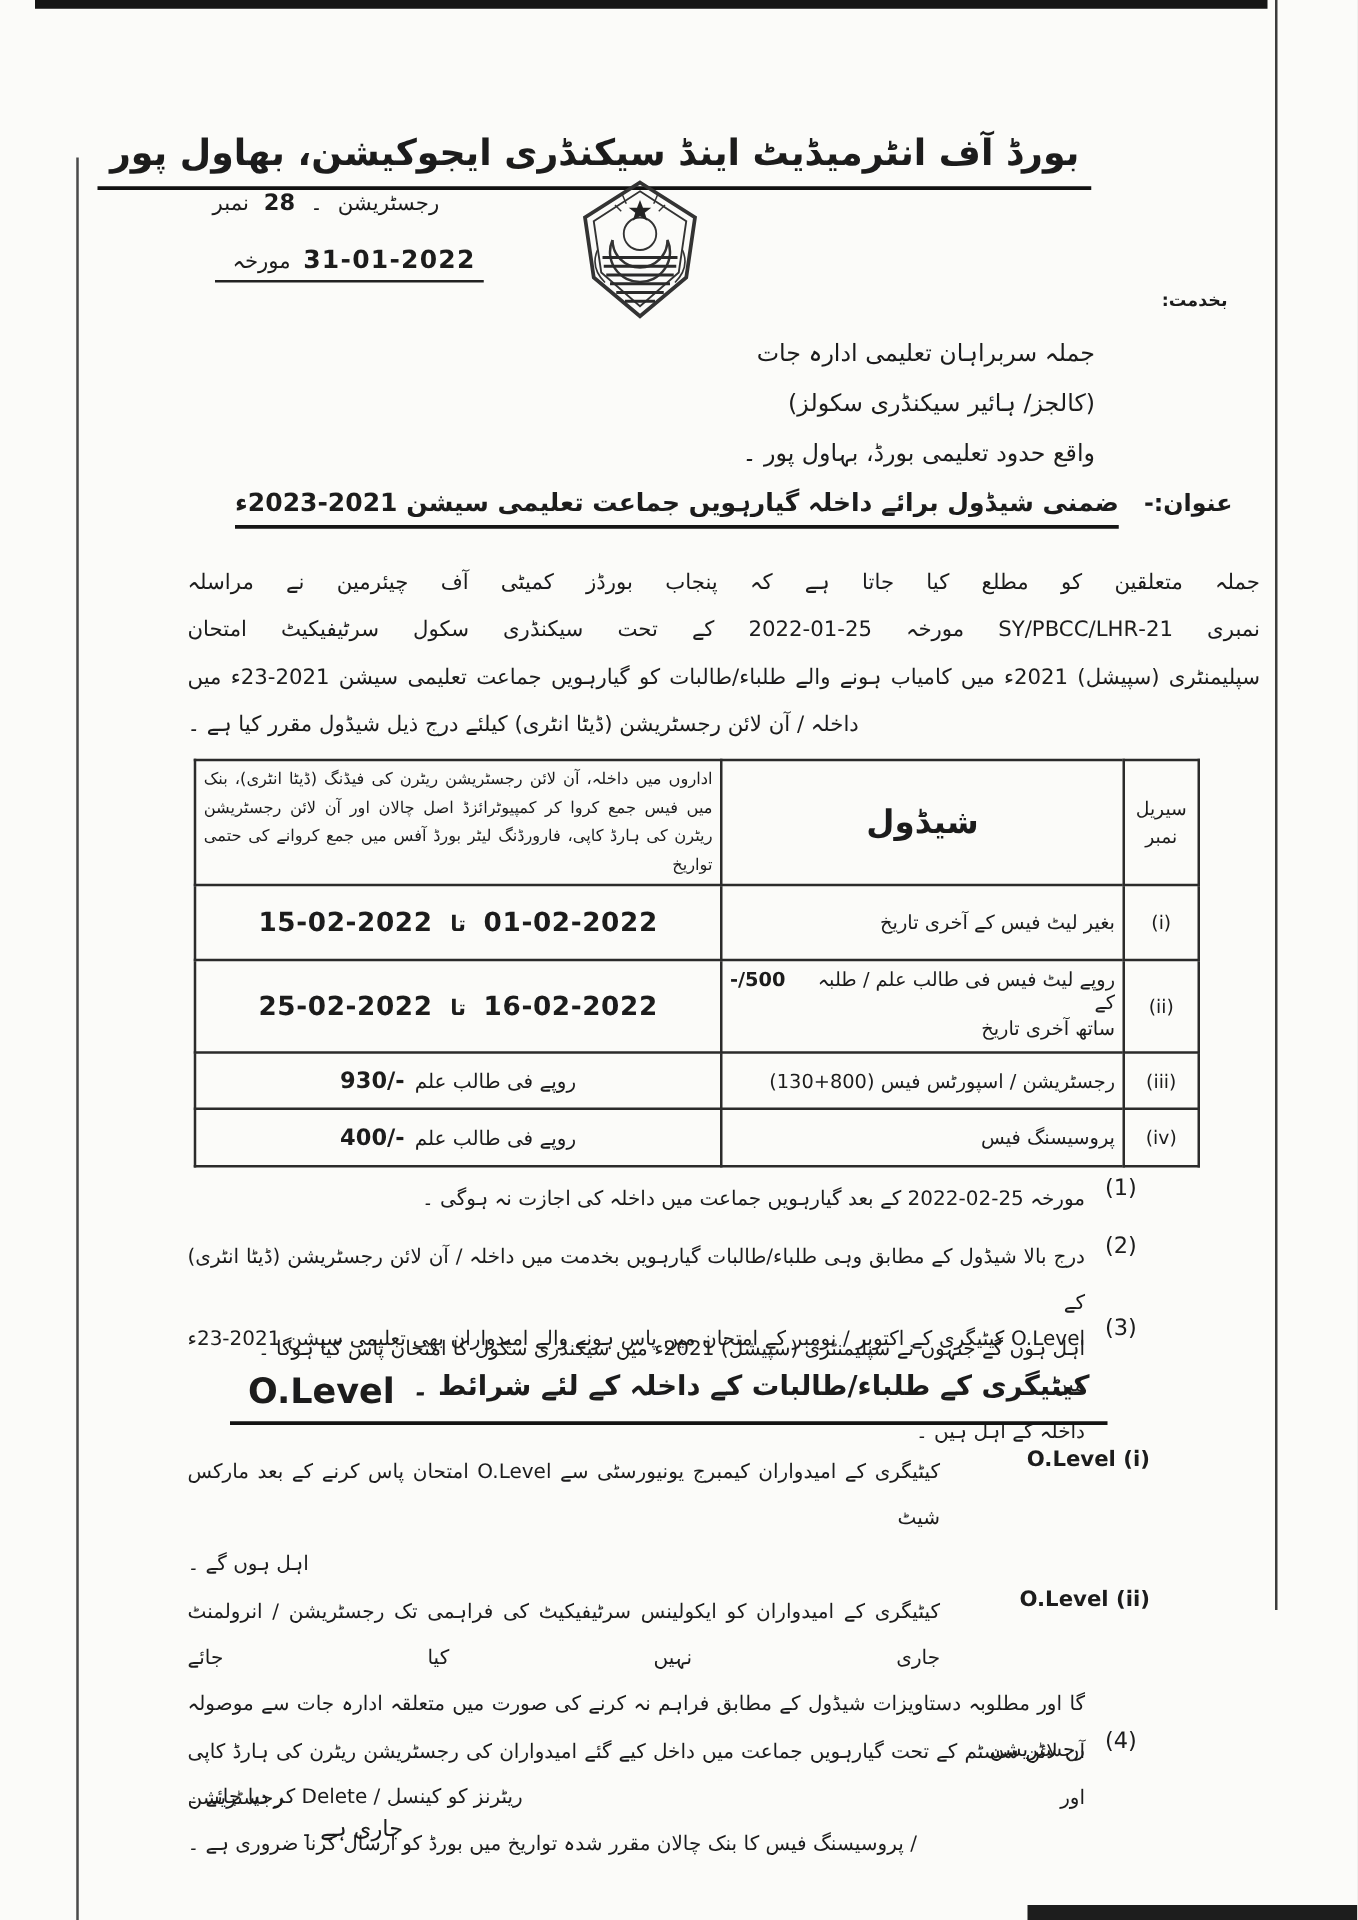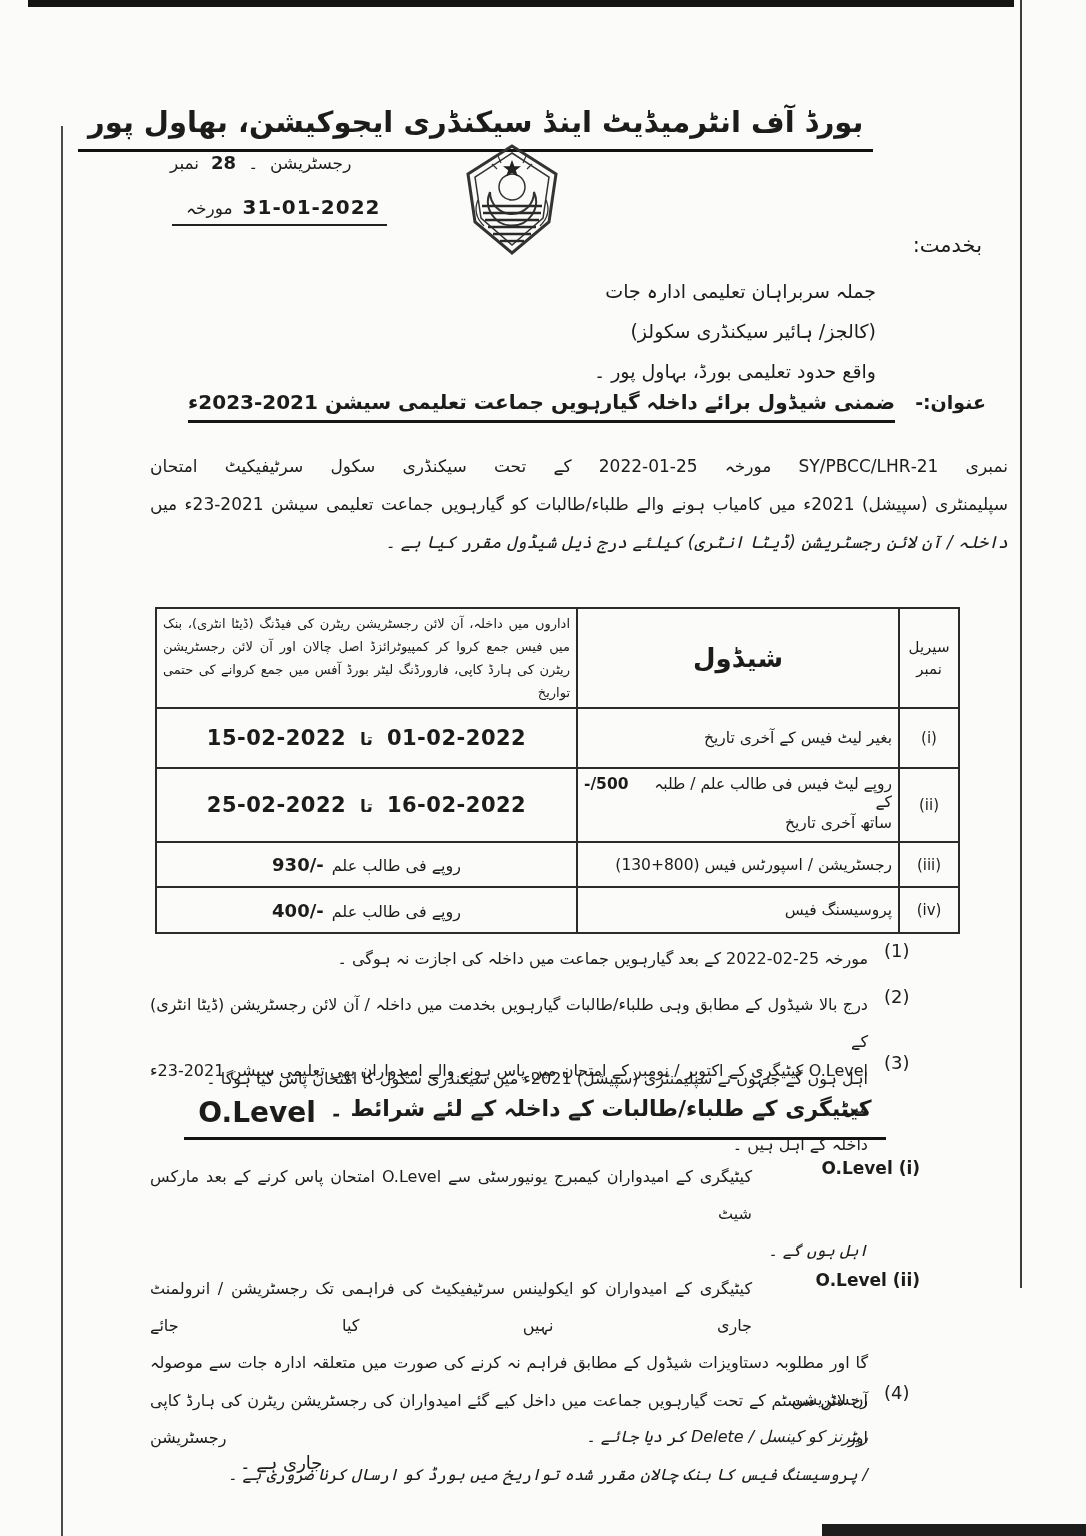--- a/index.html
+++ b/index.html
@@ -17,33 +17,33 @@
         border-bottom:3px solid #111;padding:0 10px 7px;direction:rtl;}
   .logo{left:452px;top:140px;width:120px;height:120px;}
   .refline{left:170px;top:152px;display:flex;direction:ltr;align-items:baseline;gap:12px;
         font-size:17px;}
   .refline .num{font-weight:bold;font-size:18px;}
   .dateline{left:172px;top:195px;display:flex;direction:ltr;align-items:baseline;gap:10px;
         font-size:17px;border-bottom:2px solid #222;padding:0 6px 5px 14px;}
   .dateline .dval{font-weight:bold;font-size:20px;letter-spacing:1px;}
   
   .addr{right:104px;top:233px;width:560px;direction:rtl;text-align:right;}
-  .addr .lbl{font-size:21px;font-weight:normal;margin-bottom:14px;}
+  .addr .lbl{font-size:14px;font-weight:bold;margin-bottom:14px;}
   .addr .aline{font-size:19px;line-height:40px;margin-right:106px;}
   
   .subj{right:100px;top:390px;width:830px;direction:rtl;display:flex;align-items:baseline;gap:20px;}
   .subj .lbl{font-size:19px;font-weight:bold;flex:none;}
   .subj .txt{font-size:20px;font-weight:bold;border-bottom:3px solid #161616;padding-bottom:6px;
         white-space:nowrap;}
   
   .intro{left:150px;top:447px;width:858px;direction:rtl;font-size:17px;}
   .iline{line-height:38px;}
   .js{text-align:justify;text-align-last:justify;}
   .r{text-align:right;}
-  .c{text-align:right;font-style:italic;}
+  .c{text-align:left;}
   
   table.sched{position:absolute;left:155px;top:607px;width:765px;border-collapse:collapse;
         direction:rtl;table-layout:fixed;}
   table.sched td{border:2px solid #2b2b2b;padding:2px 6px;vertical-align:middle;}
   td.serial{width:46px;text-align:center;font-size:15px;direction:ltr;}
   td.desc{width:308px;}
   td.val{width:407px;text-align:center;}
   .hdr-desc{font-size:13px;line-height:23px;text-align:justify;text-align-last:justify;direction:rtl;}
   .hdr-sched{font-size:26px;font-weight:bold;text-align:center;}
   .hdr-serial{font-size:15px;line-height:22px;}
@@ -132,20 +132,21 @@
     <div class="aline">(کالجز/ ہائیر سیکنڈری سکولز)</div>
     <div class="aline">واقع حدود تعلیمی بورڈ، بہاول پور ۔</div>
   </div>
 
   <div class="abs subj">
     <span class="lbl">عنوان:-</span>
     <span class="txt">ضمنی شیڈول برائے داخلہ گیارہویں جماعت تعلیمی سیشن 2021-2023ء</span>
   </div>
 
   <div class="abs intro">
+    <div class="iline js">جملہ متعلقین کو مطلع کیا جاتا ہے کہ پنجاب بورڈز کمیٹی آف چیئرمین نے مراسلہ</div>
     <div class="iline js">نمبری 21-SY/PBCC/LHR مورخہ 25-01-2022 کے تحت سیکنڈری سکول سرٹیفیکیٹ امتحان</div>
     <div class="iline js">سپلیمنٹری (سپیشل) 2021ء میں کامیاب ہونے والے طلباء/طالبات کو گیارہویں جماعت تعلیمی سیشن 2021-23ء میں</div>
     <div class="iline c">داخلہ / آن لائن رجسٹریشن (ڈیٹا انٹری) کیلئے درج ذیل شیڈول مقرر کیا ہے ۔</div>
   </div>
 
   <table class="sched">
     <tbody>
         <tr style="height:100px;">
       <td class="serial">
         <div class="hdr-serial">سیریل نمبر</div>

